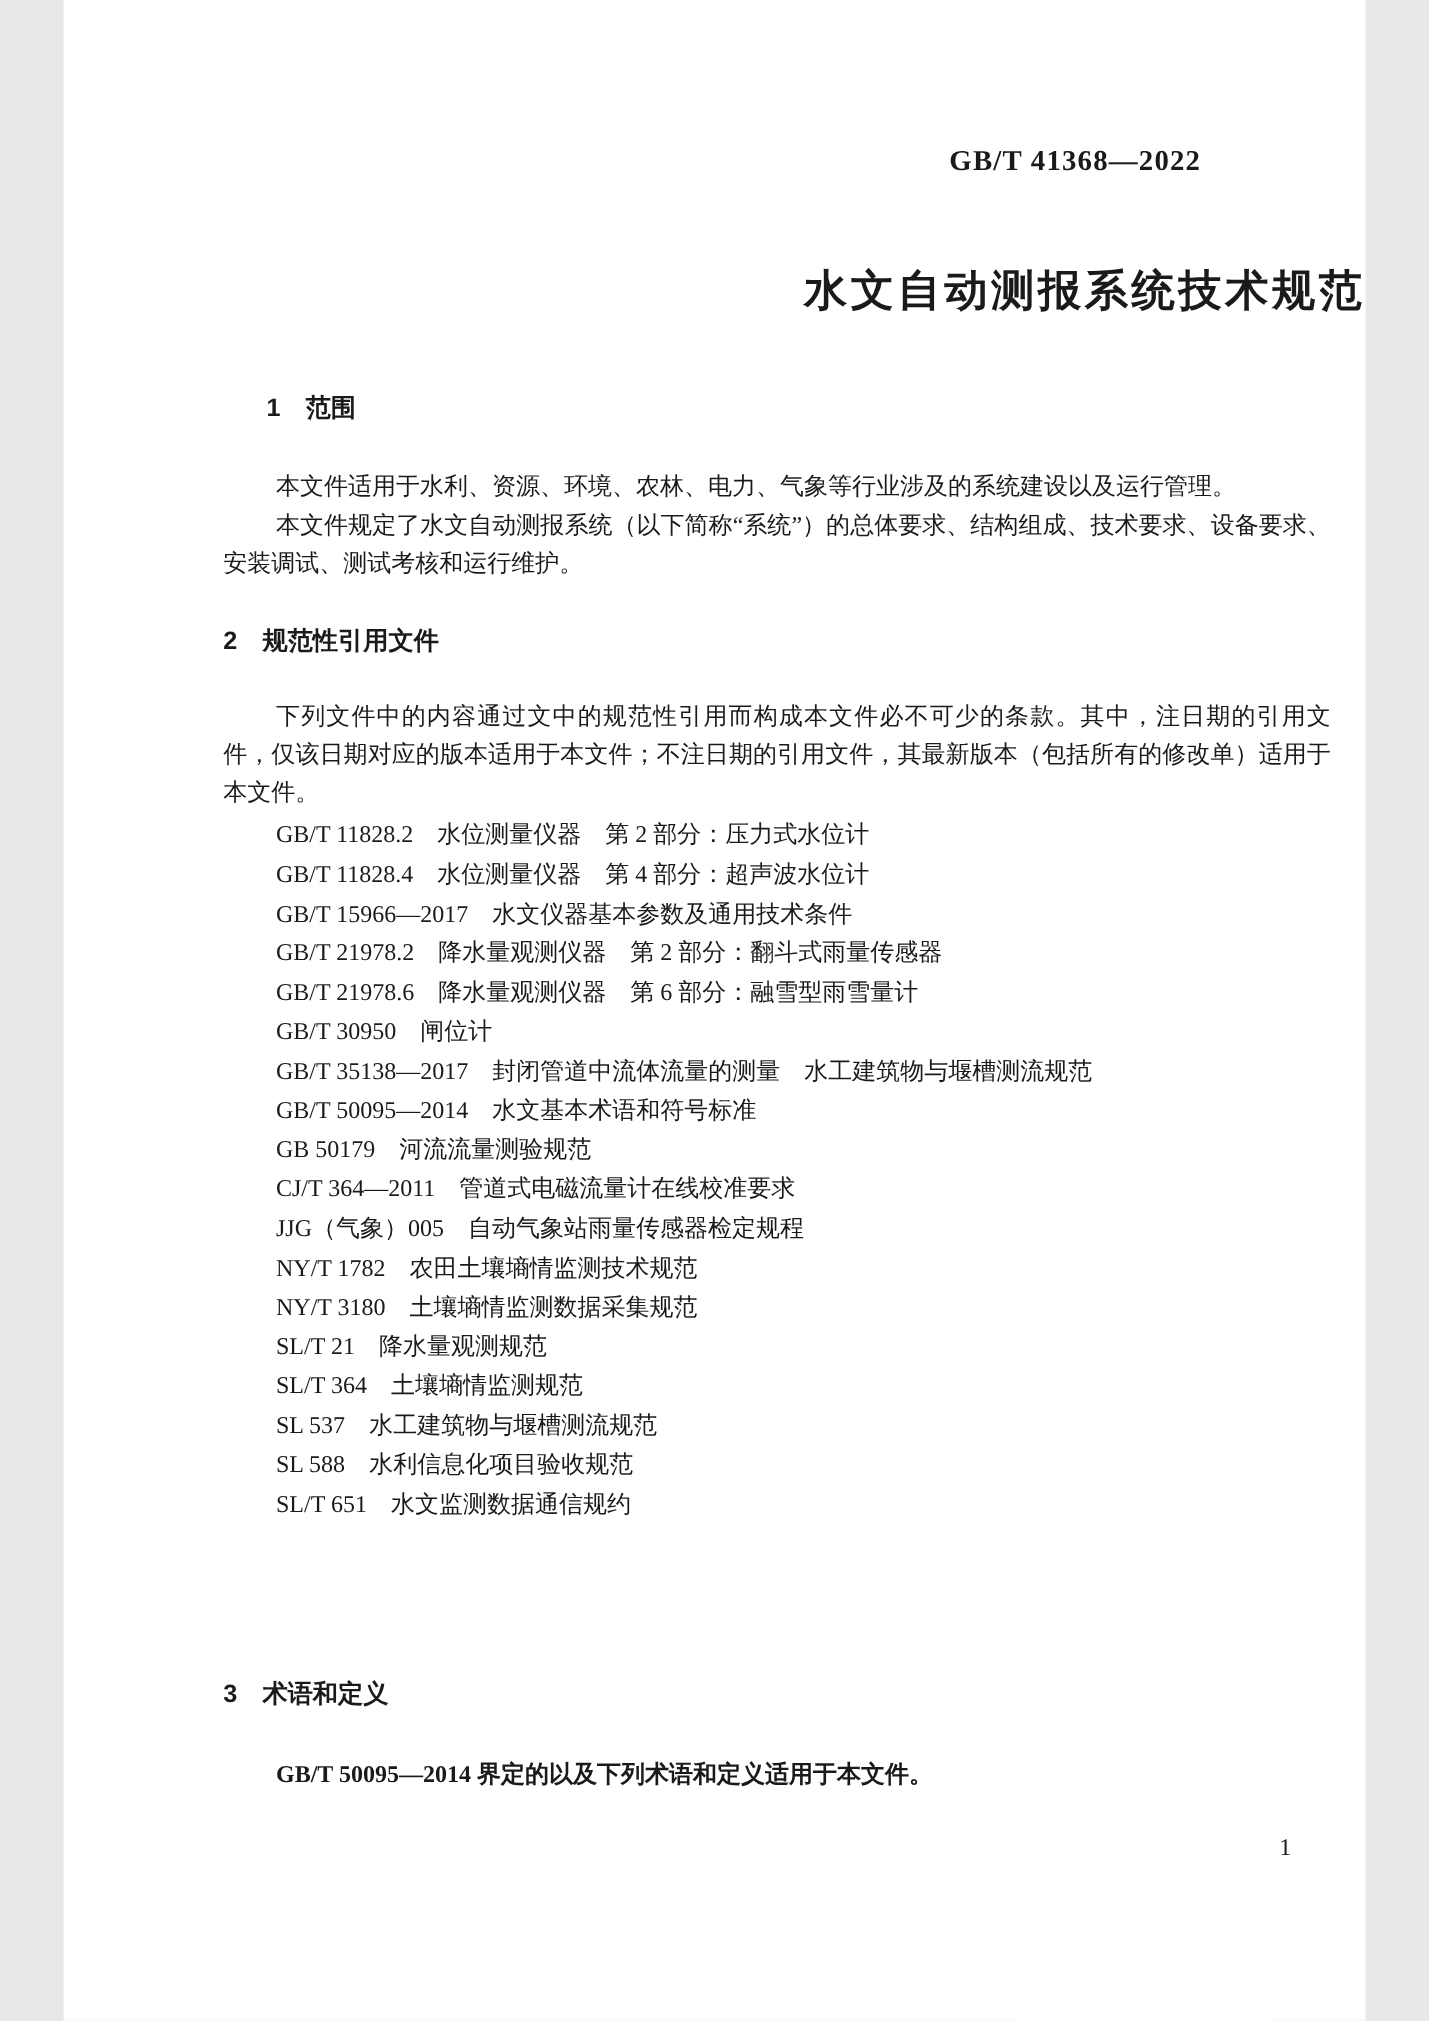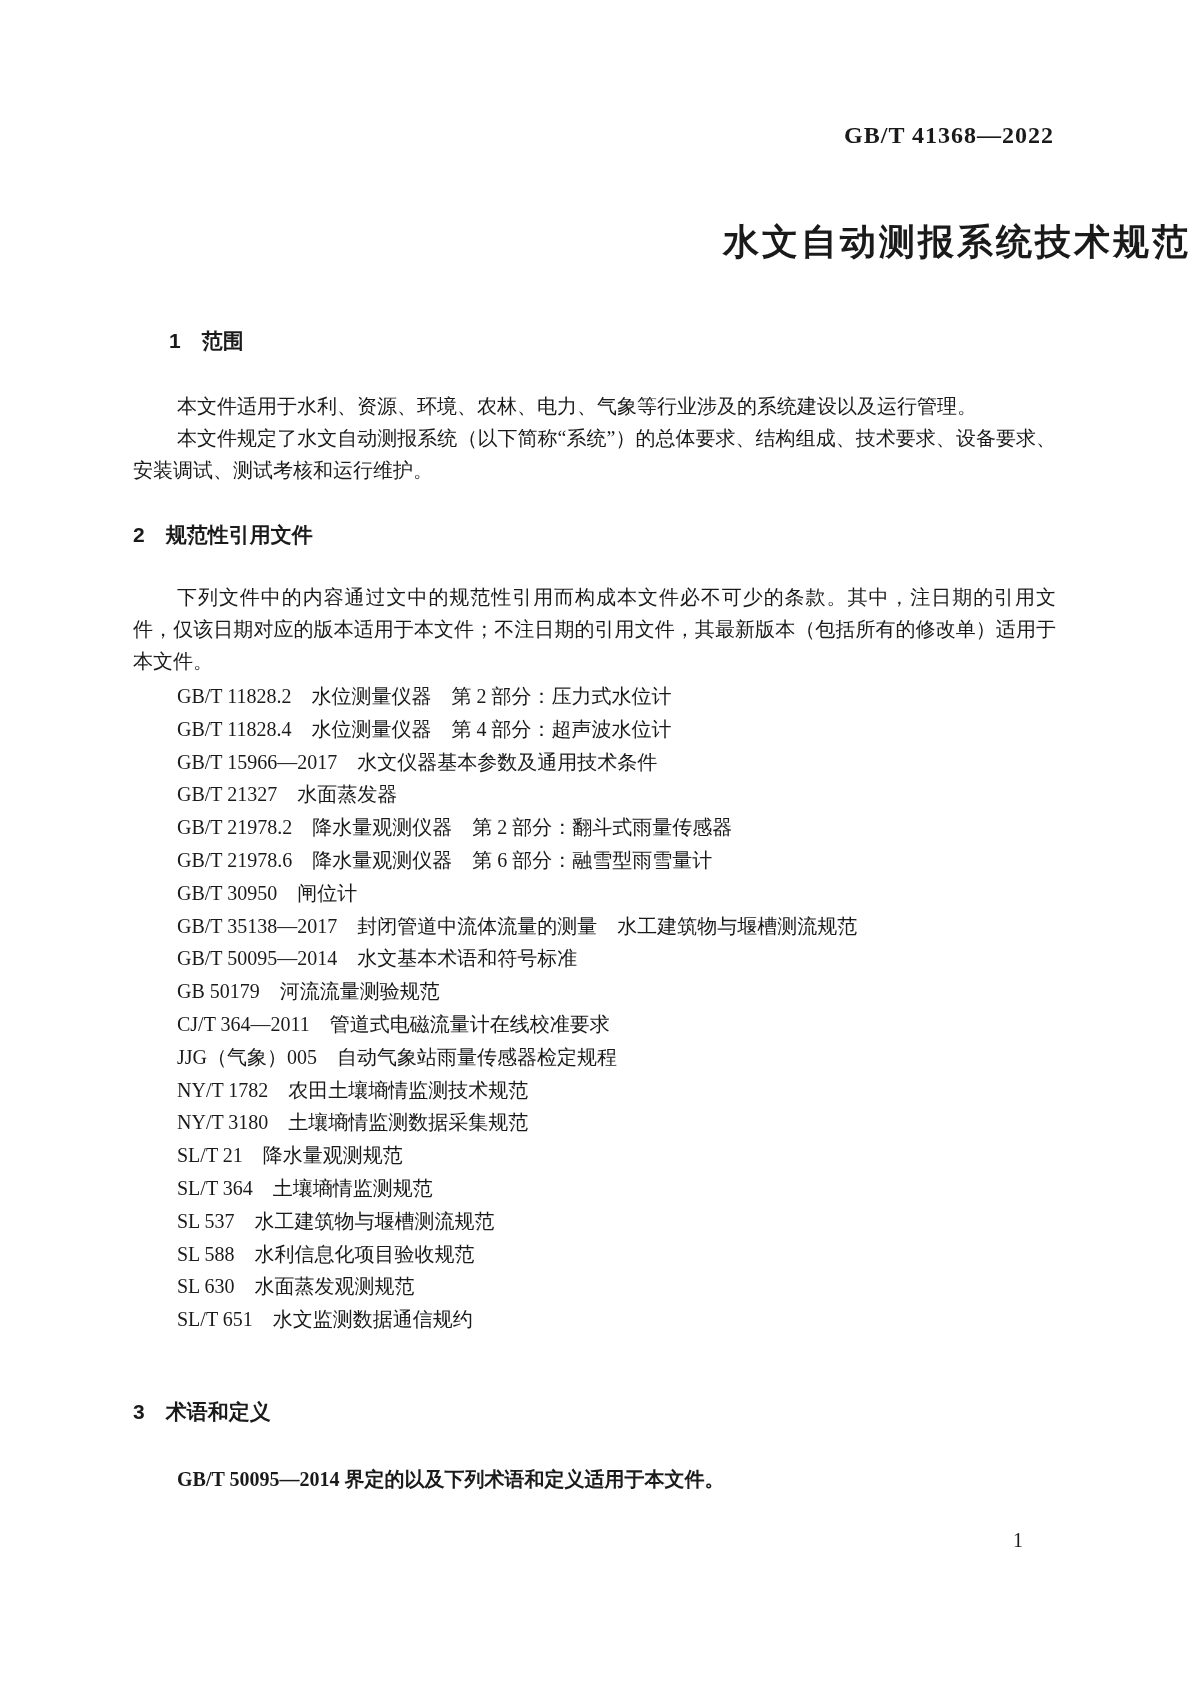--- a/index.html
+++ b/index.html
@@ -1,18 +1,18 @@
 <!DOCTYPE html>
 <html><head>
 <meta charset="utf-8">
 <style>
   html, body { margin: 0; padding: 0; background: #e8e8e8; }
   .page {
     position: relative;
-    width: 1191px;
+    width: 1085px;
     height: 1684px;
     margin: 0 auto;
     background: #ffffff;
     color: #1a1a1a;
     font-family: "Liberation Serif", "DejaVu Serif", serif;
     overflow: hidden;
   }
   .designation {
     position: absolute;
     top: 122px;
@@ -116,23 +116,20 @@
       <li>
       <span class="ref-code">GB/T 11828.2</span><span class="ref-title">水位测量仪器　第 2 部分：压力式水位计</span>
     </li>
       <li>
       <span class="ref-code">GB/T 11828.4</span><span class="ref-title">水位测量仪器　第 4 部分：超声波水位计</span>
     </li>
       <li>
       <span class="ref-code">GB/T 15966—2017</span><span class="ref-title">水文仪器基本参数及通用技术条件</span>
     </li>
       <li>
-      <span class="ref-code">GB/T 21327</span><span class="ref-title">水面蒸发器</span>
-    </li>
-      <li>
       <span class="ref-code">GB/T 21978.2</span><span class="ref-title">降水量观测仪器　第 2 部分：翻斗式雨量传感器</span>
     </li>
       <li>
       <span class="ref-code">GB/T 21978.6</span><span class="ref-title">降水量观测仪器　第 6 部分：融雪型雨雪量计</span>
     </li>
       <li>
       <span class="ref-code">GB/T 30950</span><span class="ref-title">闸位计</span>
     </li>
       <li>
       <span class="ref-code">GB/T 35138—2017</span><span class="ref-title">封闭管道中流体流量的测量　水工建筑物与堰槽测流规范</span>
@@ -161,23 +158,20 @@
       <li>
       <span class="ref-code">SL/T 364</span><span class="ref-title">土壤墒情监测规范</span>
     </li>
       <li>
       <span class="ref-code">SL 537</span><span class="ref-title">水工建筑物与堰槽测流规范</span>
     </li>
       <li>
       <span class="ref-code">SL 588</span><span class="ref-title">水利信息化项目验收规范</span>
     </li>
       <li>
-      <span class="ref-code">SL 630</span><span class="ref-title">水面蒸发观测规范</span>
-    </li>
-      <li>
       <span class="ref-code">SL/T 651</span><span class="ref-title">水文监测数据通信规约</span>
     </li>
     </ul>
 
   <div class="sec-h" id="sec3-h">
     <span class="sec-num">3</span><span>术语和定义</span>
   </div>
 
   <div class="body-block" id="sec3-para">
     <p>GB/T 50095—2014 界定的以及下列术语和定义适用于本文件。</p>

